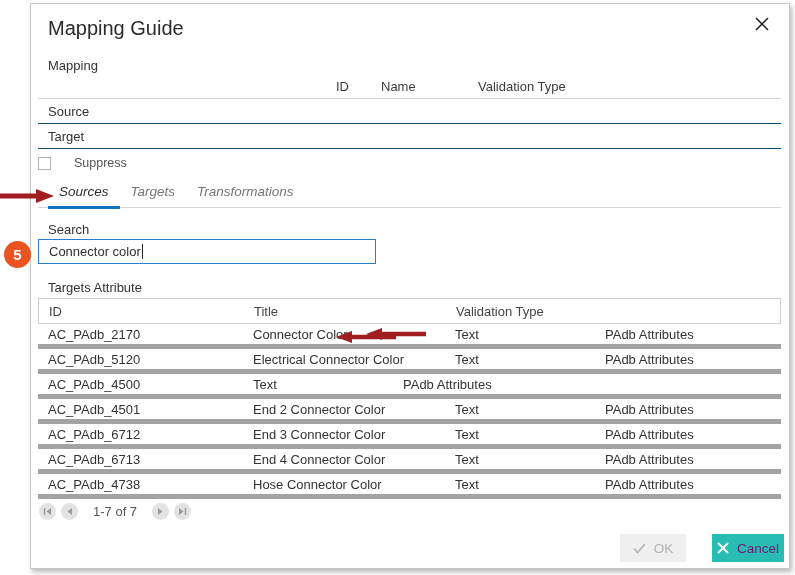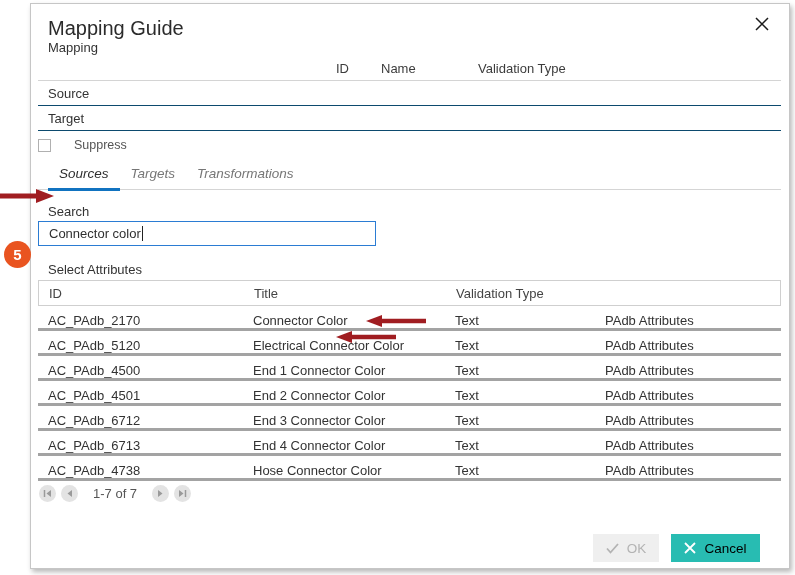--- a/index.html
+++ b/index.html
@@ -9,21 +9,21 @@
     position:absolute; left:30px; top:3px; width:760px; height:566px;
     background:#fff; border:1px solid #c6c6c6;
     box-shadow:2px 3px 5px rgba(0,0,0,.28);
   }
   .content { margin:0 8px 0 7px; position:relative; }
 
   .dlg-title { padding:13px 10px 0 10px; font-size:20px; color:#2b2b2b; font-weight:400; }
   .close-btn { position:absolute; top:13px; right:20px; cursor:pointer; line-height:0; }
 
   .section-label { font-size:13px; color:#333; padding-left:10px; }
-  .mapping-label { }
+  .mapping-label { margin-top:18px; }
 
   .map-header { position:relative; height:22px; border-bottom:1px solid #d4d4d4; margin-top:4px; }
   .map-header span { position:absolute; bottom:4px; font-size:13px; color:#3c3c3c; }
   .map-col-id { left:298px; } .map-col-name { left:343px; } .map-col-vt { left:440px; }
 
   .map-row { position:relative; height:25px; border-bottom:1px solid #0c4a6e; display:flex; align-items:center; font-size:13px; color:#333; padding-left:10px; }
   .add-icon { position:absolute; right:65px; top:5px; line-height:0; cursor:pointer; }
 
   .suppress-row { height:18px; margin-top:5px; display:flex; justify-content:flex-start; align-items:center; gap:23px; padding-right:2px; }
   .checkbox { width:13px; height:13px; border:1px solid #b0b0b0; background:#fff; display:inline-block; cursor:pointer; }
@@ -40,36 +40,36 @@
     margin-top:2px; width:338px; height:25px; border:1px solid #2b7cd3; background:#fff;
     display:flex; align-items:center; padding-left:10px; font-size:13px; color:#2f2f2f;
   }
   .caret { display:inline-block; width:1px; height:15px; background:#222; margin-left:1px; }
 
   .select-label { margin-top:16px; }
 
   .attr-table { margin-top:3px; }
   .attr-header { display:flex; align-items:center; height:26px; border:1px solid #cfcfcf; }
   .attr-header > div { font-size:13px; color:#444; }
-  .attr-row { display:flex; align-items:flex-end; height:25px; border-bottom:3px solid #a3a3a3; cursor:pointer; }
+  .attr-row { display:flex; align-items:center; height:25px; border-bottom:5px solid #a3a3a3; cursor:pointer; }
   .attr-row > div { font-size:13px; color:#333; }
   .col-id { width:205px; padding-left:10px; }
   .col-title { width:202px; padding-left:10px; display:flex; align-items:center; }
   .col-vt { width:150px; padding-left:10px; }
   .col-ag { flex:1; padding-left:10px; }
   .row-arrow { margin-left:18px; line-height:0; }
 
   .pager { display:flex; align-items:center; margin-top:4px; padding-left:1px; gap:5px; }
   .pg-btn { width:17px; height:17px; border-radius:50%; background:#e3e3e3; display:flex; align-items:center; justify-content:center; cursor:pointer; }
   .pg-text { font-size:13px; color:#555; margin:0 10px; }
 
-  .footer { position:absolute; right:29px; bottom:6px; display:flex; gap:12px; }
+  .footer { position:absolute; right:5px; bottom:6px; display:flex; gap:26px; }
   .btn { height:28px; display:flex; align-items:center; justify-content:center; gap:8px; font-size:13.5px; cursor:pointer; }
   .btn-ok { width:66px; background:#efefef; color:#b3b3b3; }
-  .btn-cancel { width:89px; background:#28bcb2; color:#000000; }
+  .btn-cancel { width:72px; background:#28bcb2; color:#701a75; }
 
   
   .annot-arrow-tab { position:absolute; left:0; top:189px; line-height:0; }
   .annot-badge {
     position:absolute; left:4px; top:241px; width:27px; height:27px; border-radius:50%;
     background:#e95420; color:#fff; font-size:15px; font-weight:bold;
     display:flex; align-items:center; justify-content:center;
   }
   .annot-arrow-row { position:absolute; left:336px; top:331px; line-height:0; }
 </style>
@@ -111,21 +111,21 @@
         <div class="tab">Targets</div>
         <div class="tab">Transformations</div>
       </div>
 
     <div class="section-label search-label">Search</div>
     <div class="search-input">
       <span>Connector color</span>
         <span class="caret"></span>
     </div>
 
-    <div class="section-label select-label">Select Attributes</div>
+    <div class="section-label select-label">Targets Attribute</div>
 
     <div class="attr-table">
       <div class="attr-header">
         <div class="col-id">ID</div>
         <div class="col-title">Title</div>
         <div class="col-vt">Validation Type</div>
       </div>
       <div>
           <div class="attr-row">
             <div class="col-id">AC_PAdb_2170</div>
@@ -142,23 +142,20 @@
           <div class="attr-row">
             <div class="col-id">AC_PAdb_5120</div>
             <div class="col-title">
               <span>Electrical Connector Color</span>
             </div>
             <div class="col-vt">Text</div>
             <div class="col-ag">PAdb Attributes</div>
           </div>
           <div class="attr-row">
             <div class="col-id">AC_PAdb_4500</div>
-            <div class="col-title">
-              <span>End 1 Connector Color</span>
-            </div>
             <div class="col-vt">Text</div>
             <div class="col-ag">PAdb Attributes</div>
           </div>
           <div class="attr-row">
             <div class="col-id">AC_PAdb_4501</div>
             <div class="col-title">
               <span>End 2 Connector Color</span>
             </div>
             <div class="col-vt">Text</div>
             <div class="col-ag">PAdb Attributes</div>

